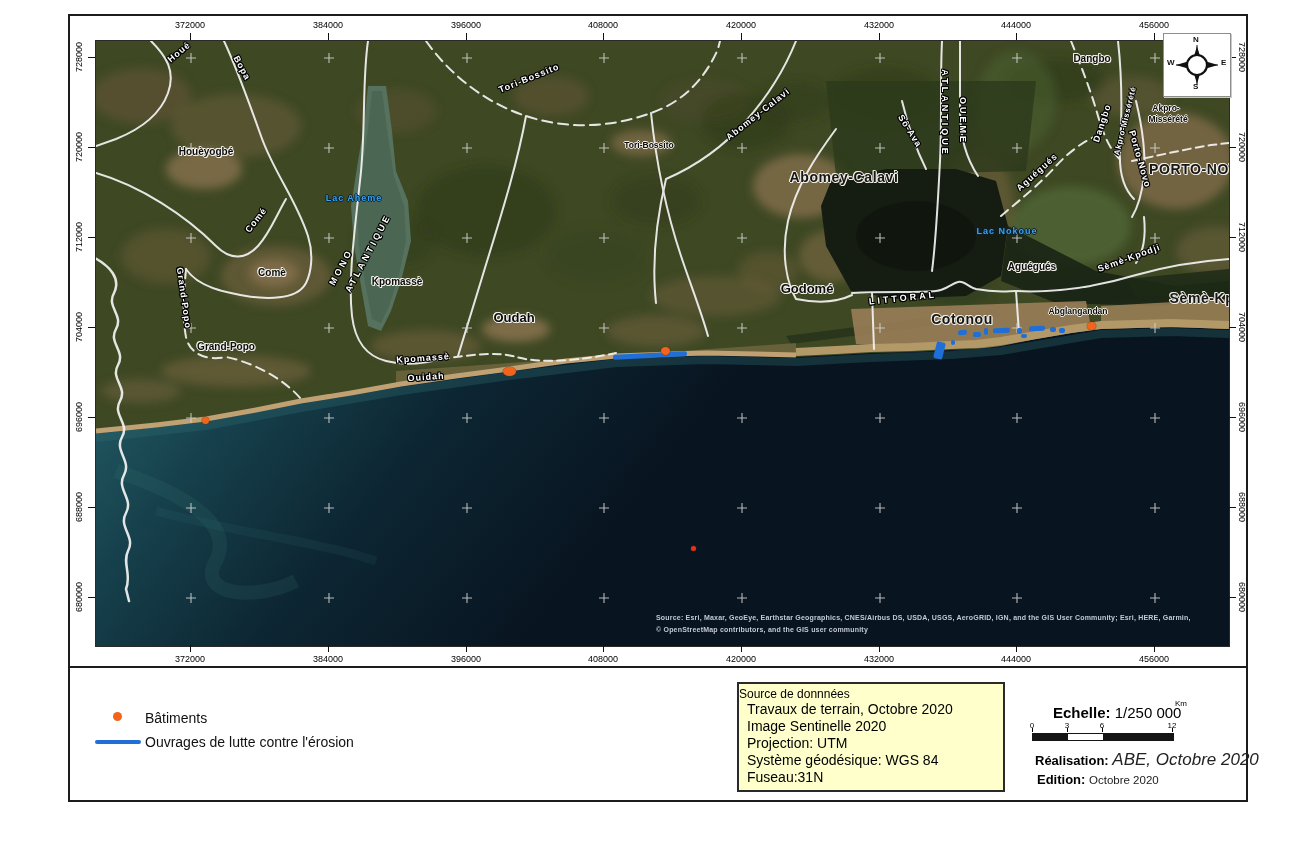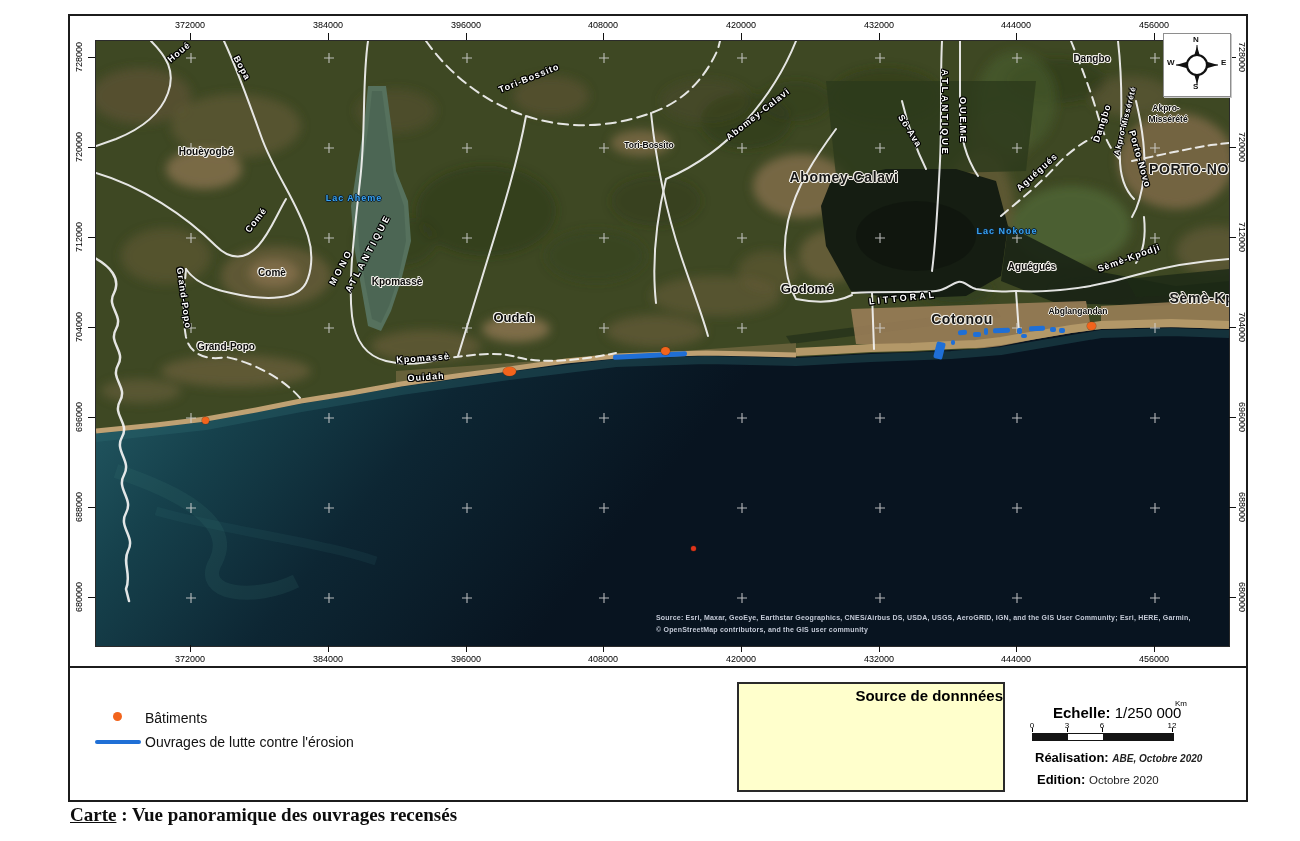--- a/index.html
+++ b/index.html
@@ -40,30 +40,30 @@
   
   #compass{position:absolute;left:1163px;top:33px;width:66px;height:62px;background:#fff;
     border:1px solid #8e8e8e;box-shadow:1px 1px 0 #c9c9c9}
   #compass .cl{position:absolute;font-size:8px;font-weight:bold;color:#111}
   
   .leg-dot{position:absolute;left:113px;top:712px;width:9px;height:9px;border-radius:50%;background:#f2641c}
   .leg-line{position:absolute;left:95px;top:740px;width:46px;height:4px;background:#1f6fd6;border-radius:2px}
   .leg-text{position:absolute;font-size:14px;color:#111}
   #source-box{position:absolute;left:737px;top:682px;width:268px;height:110px;background:#ffffcc;
     border:2px solid #2a2a2a;box-sizing:border-box}
-  #sb-title{text-align:right;font-weight:bold;font-size:15px;color:#000;margin-top:3px}
+  #sb-title{text-align:left;font-weight:normal;font-size:12px;color:#000;margin-top:3px}
   .sb-line{font-size:14px;color:#000;margin-left:8px;line-height:17px}
   #scale-title{position:absolute;left:1053px;top:704px;font-size:15px;color:#000}
   #scale-title b{font-weight:bold}
   .sc-num{position:absolute;font-size:8px;color:#000;transform:translateX(-50%)}
   .sc-tick{position:absolute;width:1px;height:4px;background:#000}
   #scalebar{position:absolute;border:1px solid #151515;box-sizing:content-box}
   #scalebar .seg{position:absolute;top:0;height:100%}
   .cred{position:absolute;font-size:13px;color:#000;font-weight:bold}
-  .cred .val-i{font-weight:bold;font-style:italic;font-size:10px;color:#222}
+  .cred .val-i{font-weight:normal;font-style:italic;font-size:17px;color:#222}
   .cred .val{font-weight:normal;font-size:11.5px;color:#222}
   
   #caption{position:absolute;left:70px;top:804px;font-family:"Liberation Serif",serif;
     font-weight:bold;font-size:19px;color:#0d0d0d}
   #caption .u{text-decoration:underline}
 </style>
 </head>
 <body>
 
 <div id="page">
@@ -336,20 +336,27 @@
 
   <div id="panel-divider"></div>
 
   <span class="leg-dot"></span>
   <span class="leg-text" style="left:145px;top:710px">Bâtiments</span>
   <span class="leg-line"></span>
   <span class="leg-text" style="left:145px;top:734px">Ouvrages de lutte contre l'érosion</span>
 
   <div id="source-box">
     <div id="sb-title">Source de donnnées</div>
+    <div id="sb-lines">
+        <div class="sb-line">Travaux de terrain, Octobre 2020</div>
+        <div class="sb-line">Image Sentinelle 2020</div>
+        <div class="sb-line">Projection: UTM</div>
+        <div class="sb-line">Système géodésique: WGS 84</div>
+        <div class="sb-line">Fuseau:31N</div>
+      </div>
   </div>
 
   <div id="scale-title">
     <b>Echelle:</b>
     <span>1/250 000</span>
   </div>
   <div id="scale-area">
       <div id="scalebar" style="position: absolute; left: 1032px; top: 733px; width: 140px; height: 6px; border: 1px solid rgb(21, 21, 21);">
         <div class="seg" style="left: 0px; width: 35px; background: rgb(21, 21, 21);"></div>
         <div class="seg" style="left: 35px; width: 35px; background: rgb(255, 255, 255);"></div>
@@ -368,17 +375,14 @@
 
   <div class="cred" style="left:1035px;top:750px">
     <span>Réalisation:</span>
     <span class="val-i">ABE, Octobre 2020</span>
   </div>
   <div class="cred" style="left:1037px;top:772px">
     <span>Edition:</span>
     <span class="val">Octobre 2020</span>
   </div>
 
-  <div id="caption">
-    <span class="u">Carte</span><span> : Vue panoramique des ouvrages recensés</span>
-  </div>
 
 </div>
 
 </body></html>

